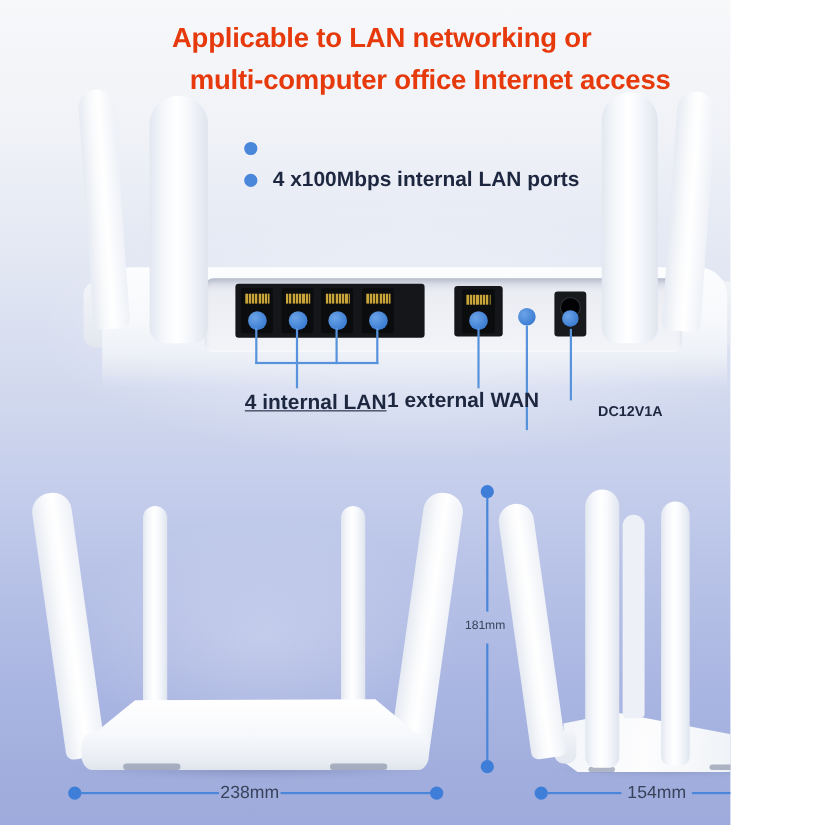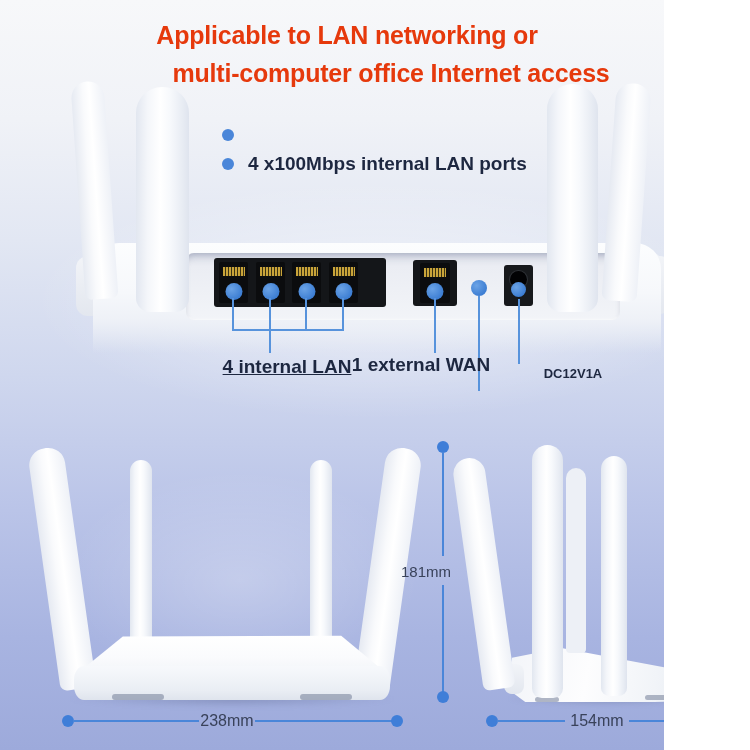--- a/index.html
+++ b/index.html
@@ -150,21 +150,21 @@
   <div class="foot" style="left:535px;top:697px;width:24px;height:5px;"></div>
   <div class="foot" style="left:645px;top:695px;width:24px;height:5px;"></div>
 
   <div class="ant blade" style="left:482px;top:456px;width:32px;height:233px;transform:rotate(-8deg);transform-origin:50% 95%;"></div>
   <div class="ant blade" style="left:566px;top:468px;width:20px;height:185px;background:#edf0f6;"></div>
   <div class="ant cyl" style="left:532px;top:445px;width:31px;height:253px;"></div>
   <div class="ant cyl" style="left:601px;top:456px;width:26px;height:240px;"></div>
 
   <div class="dim-dot" style="left:437px;top:441px;"></div>
   <div class="dim-line-v" style="left:442px;top:452px;height:104px;"></div>
-  <div class="dim-label" style="left:426px;top:563px;font-size:15px;">181mm</div>
+  <div class="dim-label" style="left:441px;top:563px;font-size:11px;">181mm</div>
   <div class="dim-line-v" style="left:442px;top:585px;height:107px;"></div>
   <div class="dim-dot" style="left:437px;top:691px;"></div>
 
   <div class="dim-dot" style="left:62px;top:715px;"></div>
   <div class="dim-line-h" style="left:73px;top:720px;width:126px;"></div>
   <div class="dim-label" style="left:227px;top:712px;">238mm</div>
   <div class="dim-line-h" style="left:255px;top:720px;width:137px;"></div>
   <div class="dim-dot" style="left:391px;top:715px;"></div>
 
   <div class="dim-dot" style="left:486px;top:715px;"></div>

